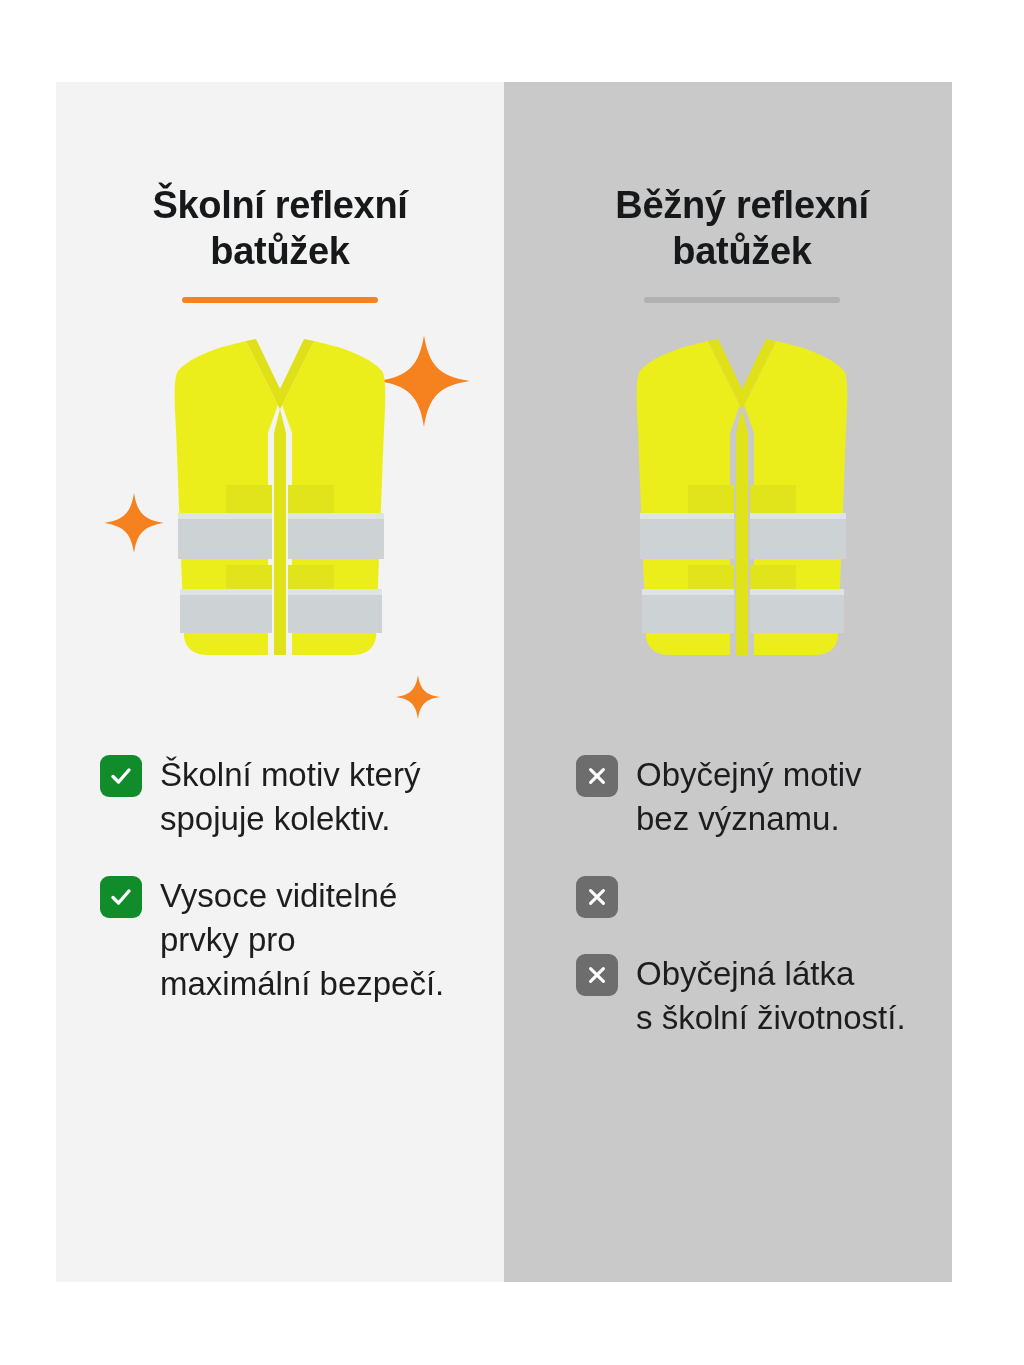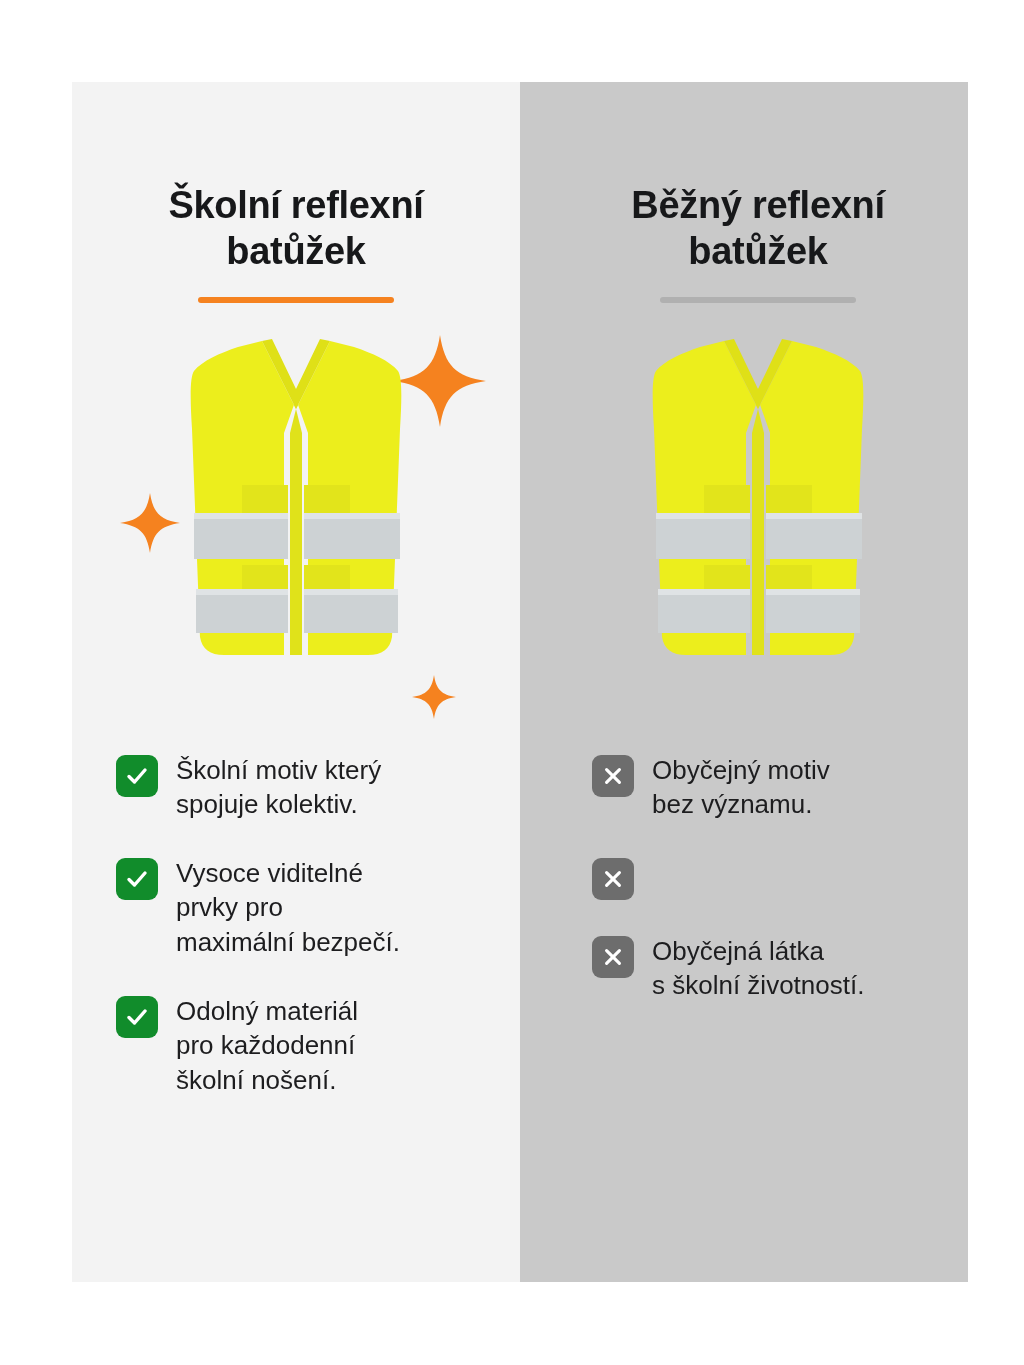--- a/index.html
+++ b/index.html
@@ -9,21 +9,21 @@
   body {
     width: 1024px;
     height: 1365px;
     background: #ffffff;
     font-family: "Liberation Sans", sans-serif;
     overflow: hidden;
   }
 
   .board {
     position: absolute;
-    left: 72px;
+    left: 56px;
     top: 82px;
     width: 896px;
     height: 1200px;
     display: flex;
   }
 
   .column {
     position: relative;
     width: 448px;
     height: 100%;
@@ -96,21 +96,21 @@
     margin-top: 2px;
     display: flex;
     align-items: center;
     justify-content: center;
   }
   .badge.check { background: #118c2b; }
   .badge.cross { background: #6d6d6d; }
   .badge svg { display: block; }
 
   .feature-text {
-    font-size: 26px;
+    font-size: 33px;
     line-height: 1.33;
     color: #1d1d1f;
     max-width: 300px;
     white-space: pre-line;
   }
 </style>
 </head>
 <body>
 
 <div class="board">
@@ -182,30 +182,20 @@
         <span class="badge check">
           <svg width="24" height="24" viewBox="0 0 24 24" aria-hidden="true">
             <path d="M4 12.5 L9.5 18 L20 6" fill="none" stroke="#ffffff" stroke-width="3.4" stroke-linecap="round" stroke-linejoin="round"></path>
           </svg>
         </span>
         <span class="feature-text">Vysoce viditelné
 prvky pro
 maximální bezpečí.</span>
       </div>
 
-      <div class="feature">
-        <span class="badge check">
-          <svg width="24" height="24" viewBox="0 0 24 24" aria-hidden="true">
-            <path d="M4 12.5 L9.5 18 L20 6" fill="none" stroke="#ffffff" stroke-width="3.4" stroke-linecap="round" stroke-linejoin="round"></path>
-          </svg>
-        </span>
-        <span class="feature-text">Odolný materiál
-pro každodenní
-školní nošení.</span>
-      </div>
 
     </div>
   </div>
 
   <div class="column right">
 
     <h2 class="col-title">Běžný reflexní
 batůžek</h2>
     <div class="title-rule rule-right"></div>
 

